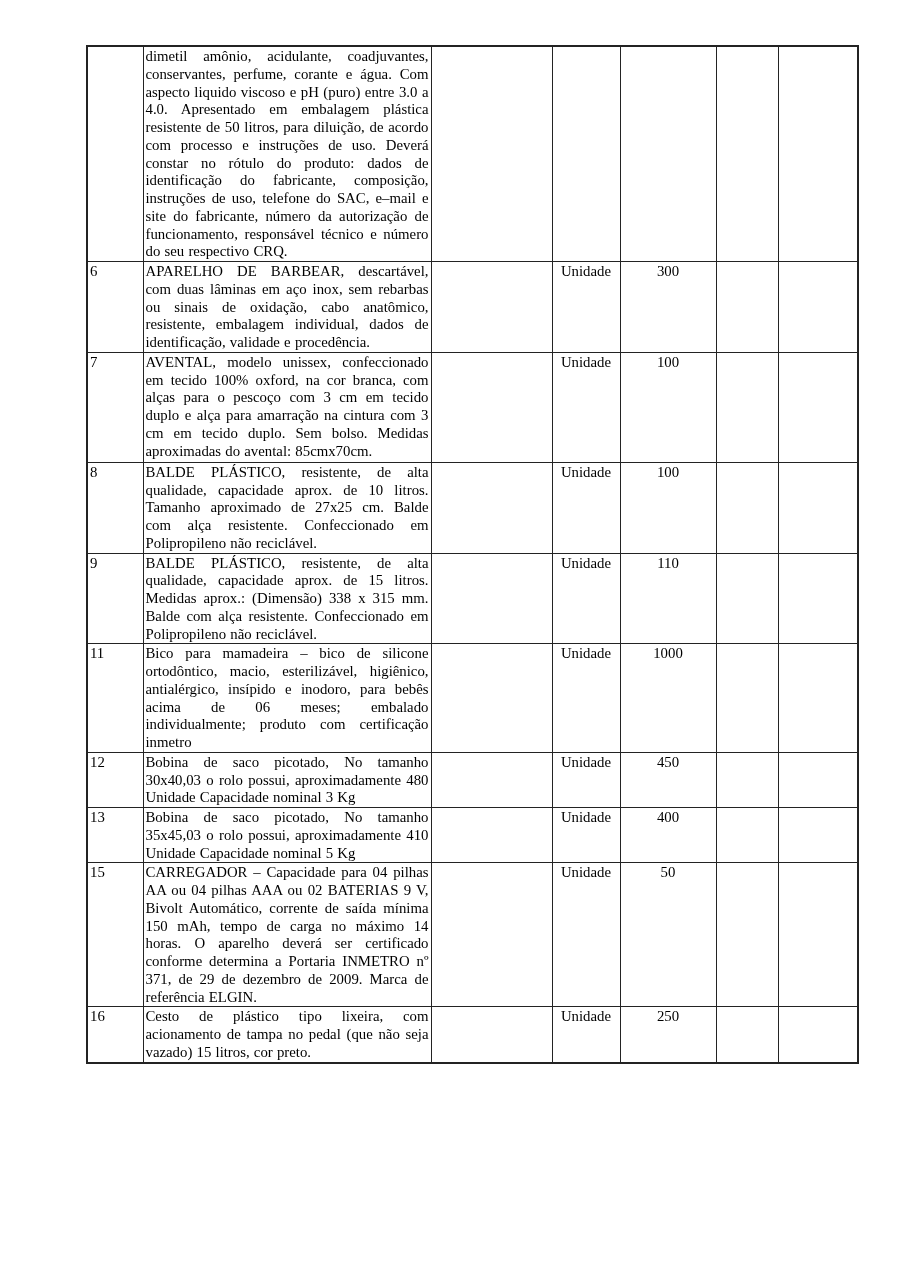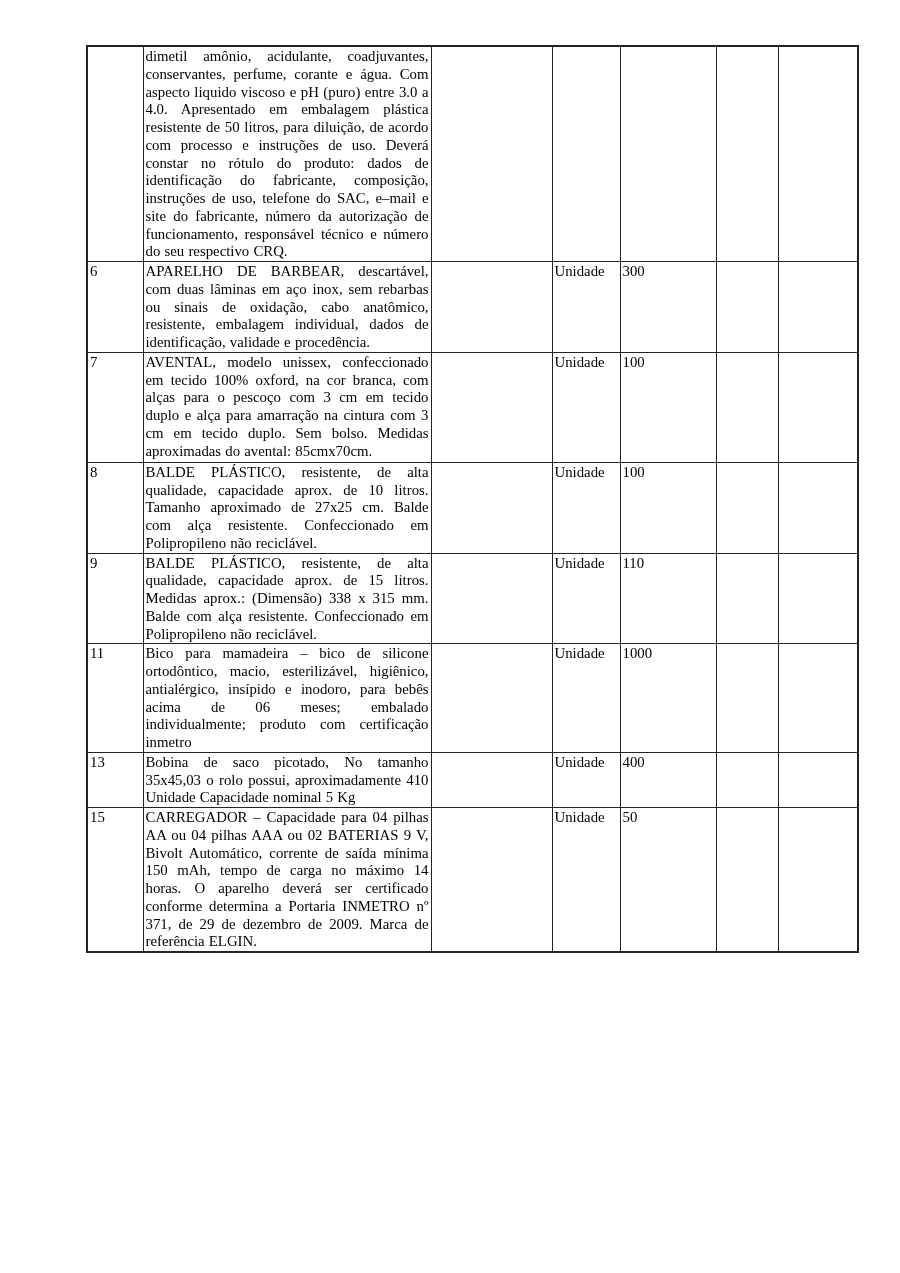--- a/index.html
+++ b/index.html
@@ -29,22 +29,22 @@
     border: 1.5px solid #232323;
     vertical-align: top;
     font-size: 14.8px;
     line-height: 17.75px;
     padding: 1px 2px 0 2px;
     overflow: hidden;
     word-spacing: 0.5px;
   }
   td.c-num  { padding-left: 9px; text-align: left; }
   td.c-desc { text-align: justify; padding: 1px 1px 0 3px; margin-left: 18px; }
-  td.c-unit { text-align: left; padding: 1px 1px 0 1px; }
-  td.c-qty  { text-align: left; padding-right: 3px; }
+  td.c-unit { text-align: center; padding: 1px 1px 0 1px; }
+  td.c-qty  { text-align: center; padding-right: 3px; }
 </style>
 </head>
 <body>
 
 <div class="page">
   <table class="items">
     <colgroup>
       <col style="width:56px">
       <col style="width:288px">
       <col style="width:121px">
@@ -101,33 +101,51 @@
       </tr>
       <tr style="height:107px">
         <td class="c-num">11</td>
         <td class="c-desc">Bico para mamadeira – bico de silicone ortodôntico, macio, esterilizável, higiênico, antialérgico, insípido e inodoro, para bebês acima de 06 meses; embalado individualmente; produto com certificação inmetro</td>
         <td class="c-blank"></td>
         <td class="c-unit">Unidade</td>
         <td class="c-qty">1000</td>
         <td class="c-blank"></td>
         <td class="c-blank"></td>
       </tr>
+      <tr style="height:55px">
+        <td class="c-num">12</td>
+        <td class="c-desc">Bobina de saco picotado, No tamanho 30x40,03 o rolo possui, aproximadamente 480 Unidade Capacidade nominal 3 Kg</td>
+        <td class="c-blank"></td>
+        <td class="c-unit">Unidade</td>
+        <td class="c-qty">450</td>
+        <td class="c-blank"></td>
+        <td class="c-blank"></td>
+      </tr>
       <tr style="height:52px">
         <td class="c-num">13</td>
         <td class="c-desc">Bobina de saco picotado, No tamanho 35x45,03 o rolo possui, aproximadamente 410 Unidade Capacidade nominal 5 Kg</td>
         <td class="c-blank"></td>
         <td class="c-unit">Unidade</td>
         <td class="c-qty">400</td>
         <td class="c-blank"></td>
         <td class="c-blank"></td>
       </tr>
       <tr style="height:142px">
         <td class="c-num">15</td>
         <td class="c-desc">CARREGADOR – Capacidade para 04 pilhas AA ou 04 pilhas AAA ou 02 BATERIAS 9 V, Bivolt Automático, corrente de saída mínima 150 mAh, tempo de carga no máximo 14 horas. O aparelho deverá ser certificado conforme determina a Portaria INMETRO nº 371, de 29 de dezembro de 2009. Marca de referência ELGIN.</td>
         <td class="c-blank"></td>
         <td class="c-unit">Unidade</td>
         <td class="c-qty">50</td>
         <td class="c-blank"></td>
         <td class="c-blank"></td>
       </tr>
+      <tr style="height:55px">
+        <td class="c-num">16</td>
+        <td class="c-desc">Cesto de plástico tipo lixeira, com acionamento de tampa no pedal (que não seja vazado) 15 litros, cor preto.</td>
+        <td class="c-blank"></td>
+        <td class="c-unit">Unidade</td>
+        <td class="c-qty">250</td>
+        <td class="c-blank"></td>
+        <td class="c-blank"></td>
+      </tr>
     </tbody>
   </table>
 </div>
 
 </body></html>

